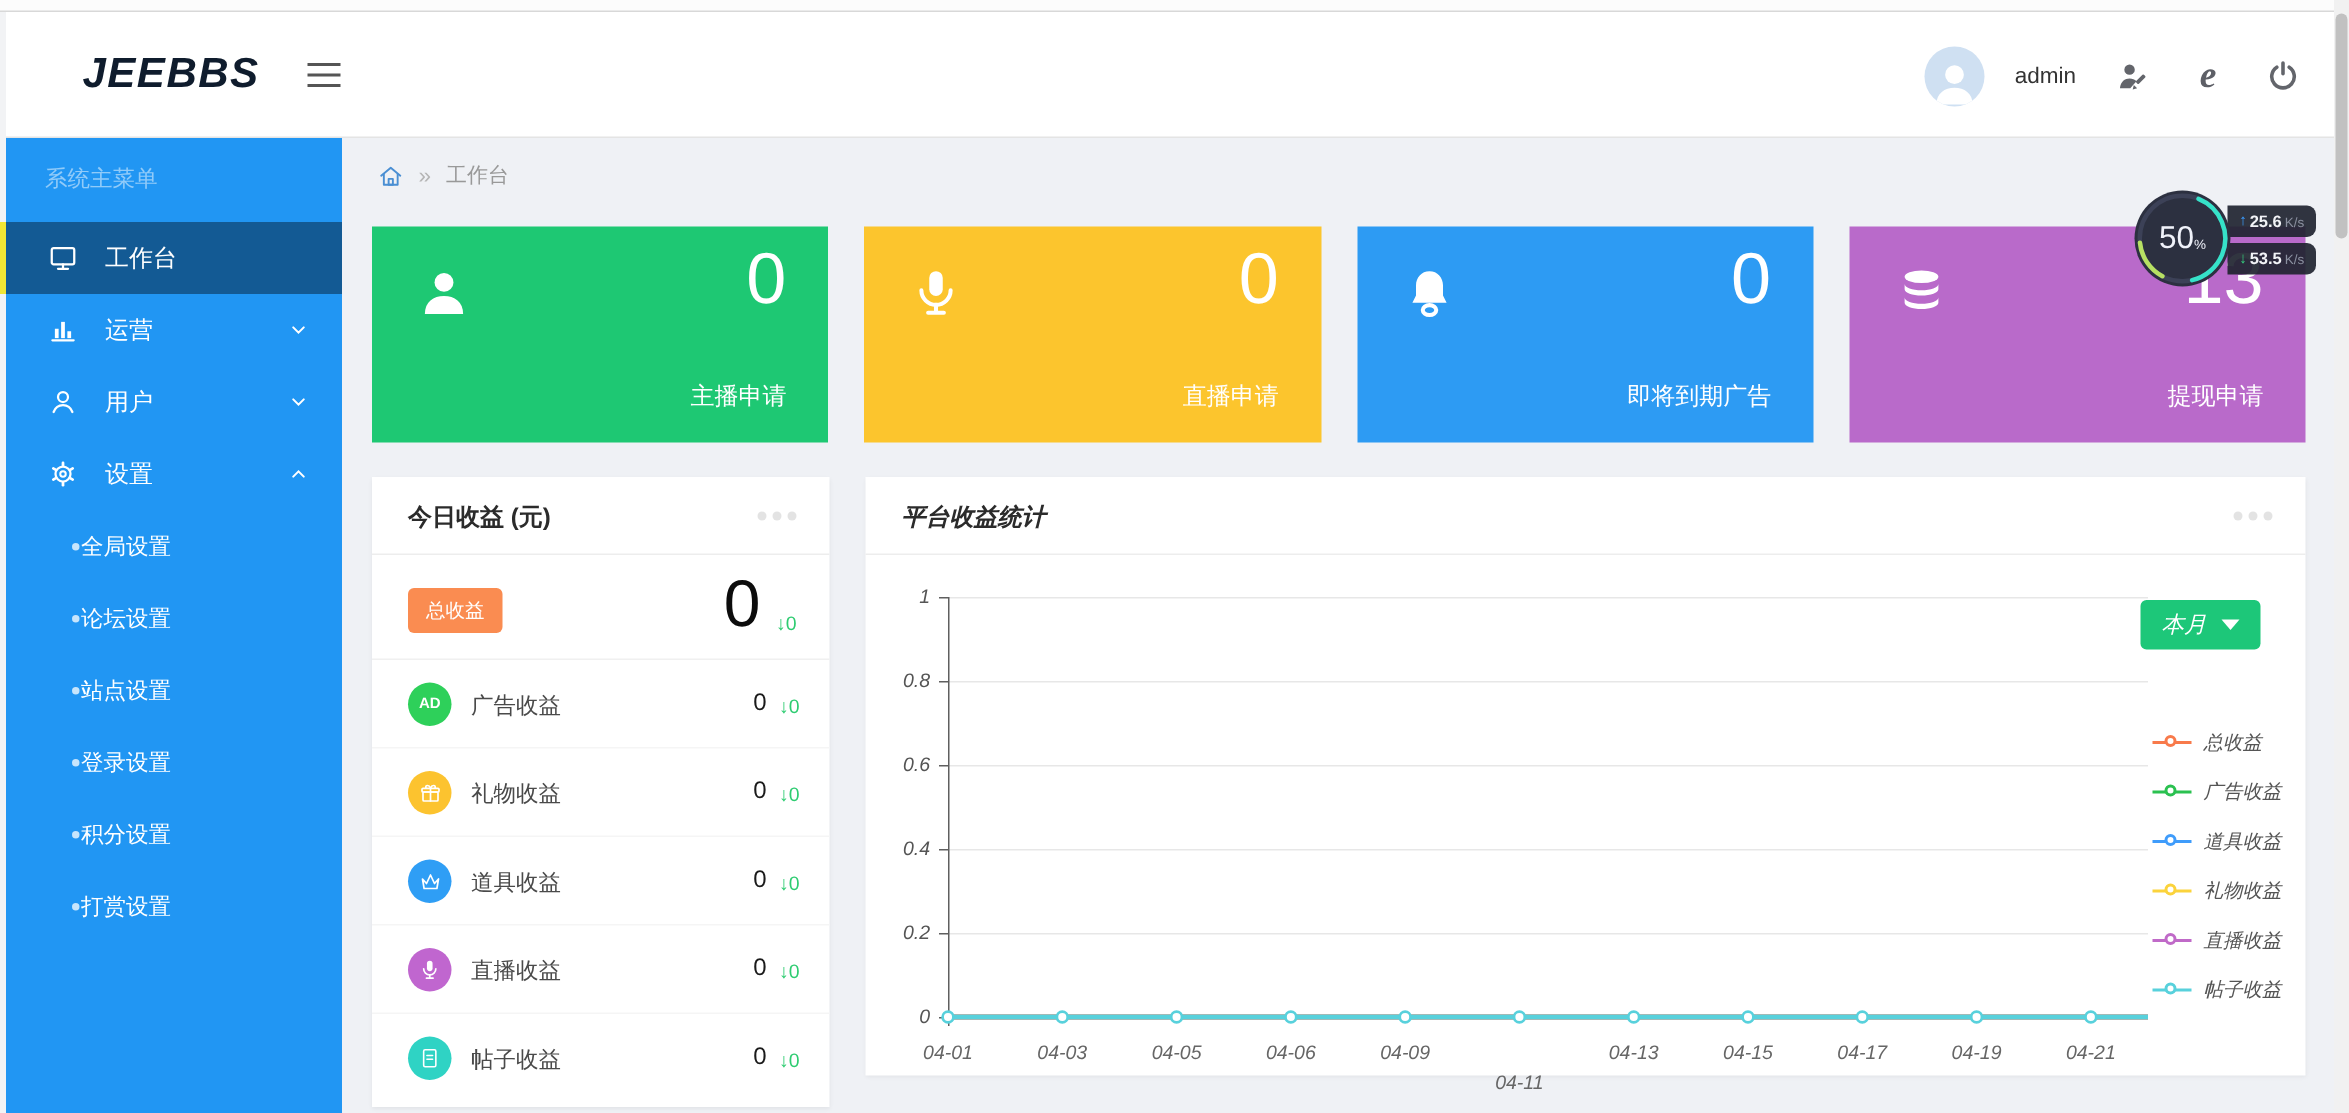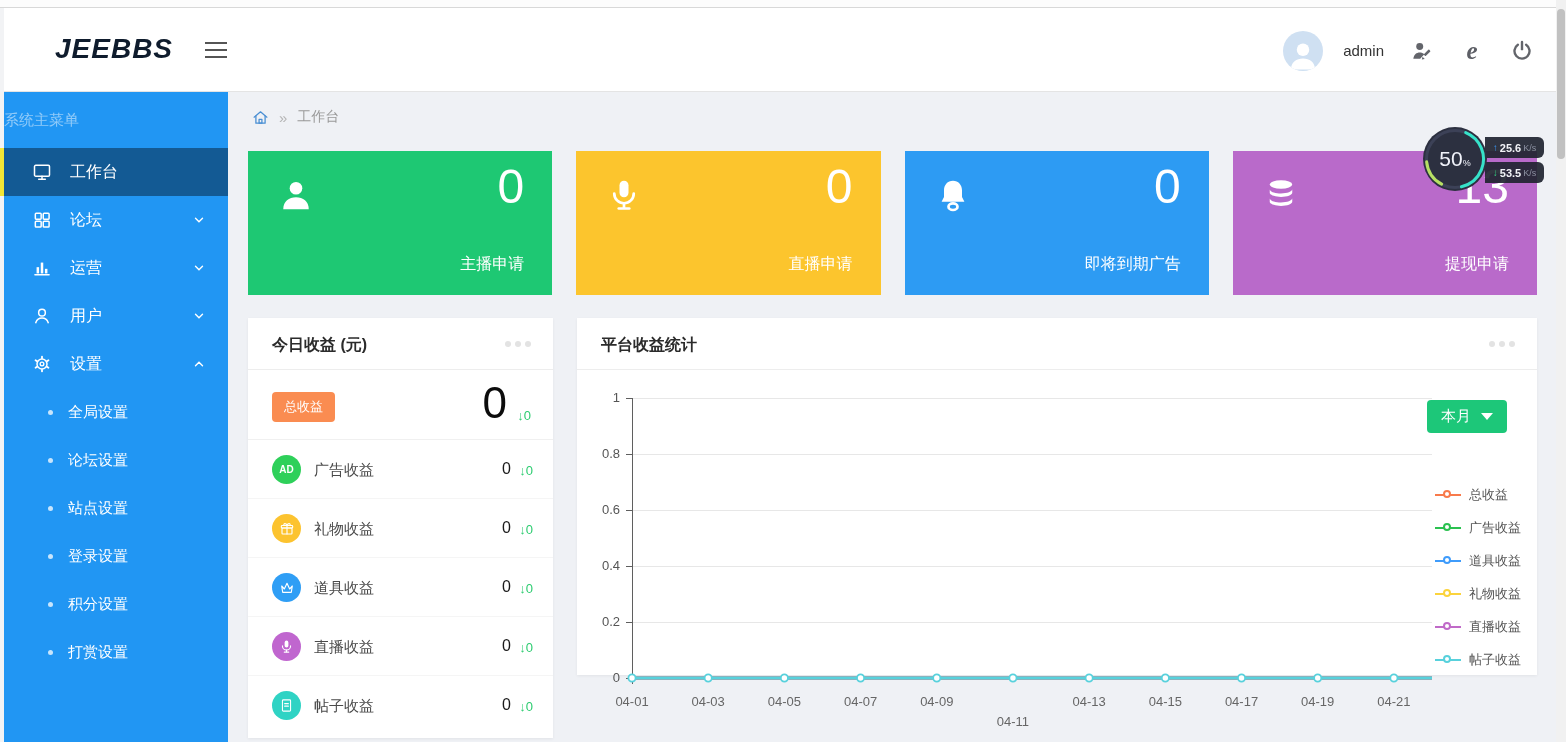--- a/index.html
+++ b/index.html
@@ -17,30 +17,30 @@
   .hamburger { position:absolute; left:201px; top:28px; width:24px; height:24px; cursor:pointer; }
   .hamburger i { display:block; width:22px; height:2.5px; background:#555; margin:4.5px 0; }
   .header-right { position:absolute; right:22px; top:0; height:83px; display:flex; align-items:center; gap:26px; }
   .avatar { width:40px; height:40px; border-radius:50%; background:#cfe0f2; display:flex; align-items:flex-end; justify-content:center; overflow:hidden; }
   .username { font-size:15px; color:#333; margin-left:-6px; }
   .hicon { width:24px; height:24px; display:flex; align-items:center; justify-content:center; color:#63656b; cursor:pointer; }
   .ie-e { font-family:"Liberation Serif", serif; font-style:italic; font-weight:700; font-size:25px; color:#5d5f66; line-height:1; }
 
   
   .sidebar { position:absolute; left:4px; top:92px; width:224px; height:650px; background:#2196f3; z-index:30; }
-  .side-label { height:56px; line-height:56px; color:rgba(255,255,255,0.5); font-size:15px; }
+  .side-label { height:56px; line-height:56px; padding-left:26px; color:rgba(255,255,255,0.5); font-size:15px; }
   .side-item { position:relative; height:48px; display:flex; align-items:center; color:#fff; font-size:16px; cursor:pointer; }
   .side-item .s-icon { position:absolute; left:28px; width:20px; height:20px; }
   .side-item .s-label { position:absolute; left:66px; }
   .side-item .s-chevron { position:absolute; right:22px; width:14px; height:14px; }
   .side-item.active { background:#135a94; }
   .side-item.active::before { content:""; position:absolute; left:-4px; top:0; width:4px; height:48px; background:#f2e635; }
   .side-subitem { position:relative; height:48px; display:flex; align-items:center; color:#fff; font-size:15px; cursor:pointer; }
   .side-subitem .dot { position:absolute; left:44px; width:5px; height:5px; border-radius:50%; background:rgba(255,255,255,0.75); }
-  .side-subitem .s-label { position:absolute; left:64px; }
+  .side-subitem .s-label { position:absolute; left:50px; }
 
   
   .main { position:absolute; left:228px; top:92px; width:1328px; height:650px; background:#eff1f5; z-index:10; }
   .breadcrumb { position:absolute; left:24px; top:14px; height:22px; display:flex; align-items:center; gap:10px; font-size:14px; color:#999; }
   .crumb-sep { color:#b5b5b5; font-size:15px; }
 
   .cards { position:absolute; left:20px; top:59px; width:1289px; height:144px; display:flex; gap:24px; }
   .stat-card { flex:1; position:relative; color:#fff; cursor:pointer; }
   .stat-card .c-icon { position:absolute; left:30px; top:26px; width:36px; height:36px; }
   .stat-card .c-value { position:absolute; right:28px; top:8px; font-size:48px; font-weight:400; }
@@ -59,21 +59,21 @@
   .total-value { position:absolute; right:46px; top:8px; font-size:44px; color:#0c0c0c; }
   .total-delta { position:absolute; right:22px; top:38px; font-size:13px; color:#2ecc71; }
   .earn-row { position:relative; height:59px; border-bottom:1px solid #f5f5f5; }
   .earn-row:last-child { border-bottom:none; }
   .e-icon { position:absolute; left:24px; top:15px; width:29px; height:29px; border-radius:50%; display:flex; align-items:center; justify-content:center; color:#fff; font-size:10px; font-weight:700; }
   .e-label { position:absolute; left:66px; top:21px; font-size:15px; color:#4a4a4a; }
   .e-value { position:absolute; right:42px; top:20px; font-size:16px; color:#1a1a1a; }
   .e-delta { position:absolute; right:20px; top:23px; font-size:13px; color:#2ecc71; }
 
   
-  .chart-panel { left:349px; top:226px; width:960px; height:357px; }
+  .chart-panel { left:349px; top:226px; width:960px; height:399px;font-style:italic; }
   .chart-body { position:relative; height:363px; }
   .plot { position:absolute; left:55px; top:28px; width:800px; height:280px; }
   .gridline { position:absolute; left:0; width:800px; height:1px; background:#e7e7e7; }
   .y-axis { position:absolute; left:0; top:0; width:1px; height:286px; background:#5f5f5f; }
   .ytick { position:absolute; left:-6px; width:6px; height:1px; background:#5f5f5f; }
   .ylab { position:absolute; left:-58px; width:46px; text-align:right; font-size:13px; color:#555; }
   .xlab { position:absolute; width:64px; margin-left:-32px; text-align:center; top:296px; font-size:13px; color:#666; }
   .period-btn { position:absolute; top:30px; right:30px; width:80px; height:33px; background:#1dc779; border-radius:4px; color:#fff; font-size:15px; display:flex; align-items:center; justify-content:center; gap:10px; cursor:pointer; }
   .period-btn .tri { width:0; height:0; border-left:6px solid transparent; border-right:6px solid transparent; border-top:7px solid #fff; }
   .legend { position:absolute; left:858px; top:108px; }
@@ -139,32 +139,20 @@
 
   <div class="side-item active">
     <svg class="s-icon" viewBox="0 0 24 24" fill="none" stroke="#fff" stroke-width="1.8" stroke-linecap="round">
       <rect x="3" y="4" width="18" height="13" rx="1.5"></rect>
         <line x1="12" y1="17" x2="12" y2="20"></line>
         <line x1="8" y1="20.6" x2="16" y2="20.6"></line>
     </svg>
     <span class="s-label">工作台</span>
   </div>
 
-  <div class="side-item">
-    <svg class="s-icon" viewBox="0 0 24 24" fill="none" stroke="#fff" stroke-width="1.8">
-      <rect x="4" y="4" width="7" height="7" rx="1"></rect>
-        <rect x="13.5" y="4" width="7" height="7" rx="1"></rect>
-        <rect x="4" y="13.5" width="7" height="7" rx="1"></rect>
-        <rect x="13.5" y="13.5" width="7" height="7" rx="1"></rect>
-    </svg>
-    <span class="s-label">论坛</span>
-    <svg class="s-chevron" viewBox="0 0 24 24" fill="none" stroke="#fff" stroke-width="2.4" stroke-linecap="round">
-        <polyline points="6,9 12,15 18,9"></polyline>
-      </svg>
-  </div>
 
   <div class="side-item">
     <svg class="s-icon" viewBox="0 0 24 24">
       <line x1="3.5" y1="20.2" x2="20.5" y2="20.2" stroke="#fff" stroke-width="1.8" stroke-linecap="round"></line>
       <rect x="5.5" y="11" width="3" height="7.5" fill="#fff"></rect>
         <rect x="10.5" y="5.5" width="3" height="13" fill="#fff"></rect>
         <rect x="15.5" y="13" width="3" height="5.5" fill="#fff"></rect>
     </svg>
     <span class="s-label">运营</span>
     <svg class="s-chevron" viewBox="0 0 24 24" fill="none" stroke="#fff" stroke-width="2.4" stroke-linecap="round">
@@ -379,21 +367,21 @@
           <div class="gridline" style="top: 56px;"></div>
           <div class="ytick" style="top: 56px;"></div>
           <div class="ylab" style="top: 48px;">0.8</div>
           <div class="gridline" style="top: 0px;"></div>
           <div class="ytick" style="top: 0px;"></div>
           <div class="ylab" style="top: -8px;">1</div>
           <div class="y-axis"></div>
           <div class="xlab" style="left: 0px;">04-01</div>
           <div class="xlab" style="left: 76.1905px;">04-03</div>
           <div class="xlab" style="left: 152.381px;">04-05</div>
-          <div class="xlab" style="left: 228.571px;">04-07</div>
+          <div class="xlab" style="left: 228.571px;">04-06</div>
           <div class="xlab" style="left: 304.762px;">04-09</div>
           <div class="xlab" style="left: 380.952px; margin-top: 20px;">04-11</div>
           <div class="xlab" style="left: 457.143px;">04-13</div>
           <div class="xlab" style="left: 533.333px;">04-15</div>
           <div class="xlab" style="left: 609.524px;">04-17</div>
           <div class="xlab" style="left: 685.714px;">04-19</div>
           <div class="xlab" style="left: 761.905px;">04-21</div>
           <svg width="800" height="286" style="position: absolute; left: 0px; top: 0px; overflow: visible;">
             <polyline points="0,280 38.095238095238095,280 76.19047619047619,280 114.28571428571428,280 152.38095238095238,280 190.47619047619045,280 228.57142857142856,280 266.66666666666663,280 304.76190476190476,280 342.85714285714283,280 380.9523809523809,280 419.0476190476191,280 457.1428571428571,280 495.23809523809524,280 533.3333333333333,280 571.4285714285714,280 609.5238095238095,280 647.6190476190476,280 685.7142857142857,280 723.8095238095239,280 761.9047619047618,280 800,280" fill="none" stroke="#f87a4b" stroke-width="3"></polyline>
             <polyline points="0,280 38.095238095238095,280 76.19047619047619,280 114.28571428571428,280 152.38095238095238,280 190.47619047619045,280 228.57142857142856,280 266.66666666666663,280 304.76190476190476,280 342.85714285714283,280 380.9523809523809,280 419.0476190476191,280 457.1428571428571,280 495.23809523809524,280 533.3333333333333,280 571.4285714285714,280 609.5238095238095,280 647.6190476190476,280 685.7142857142857,280 723.8095238095239,280 761.9047619047618,280 800,280" fill="none" stroke="#2bc150" stroke-width="3"></polyline>

